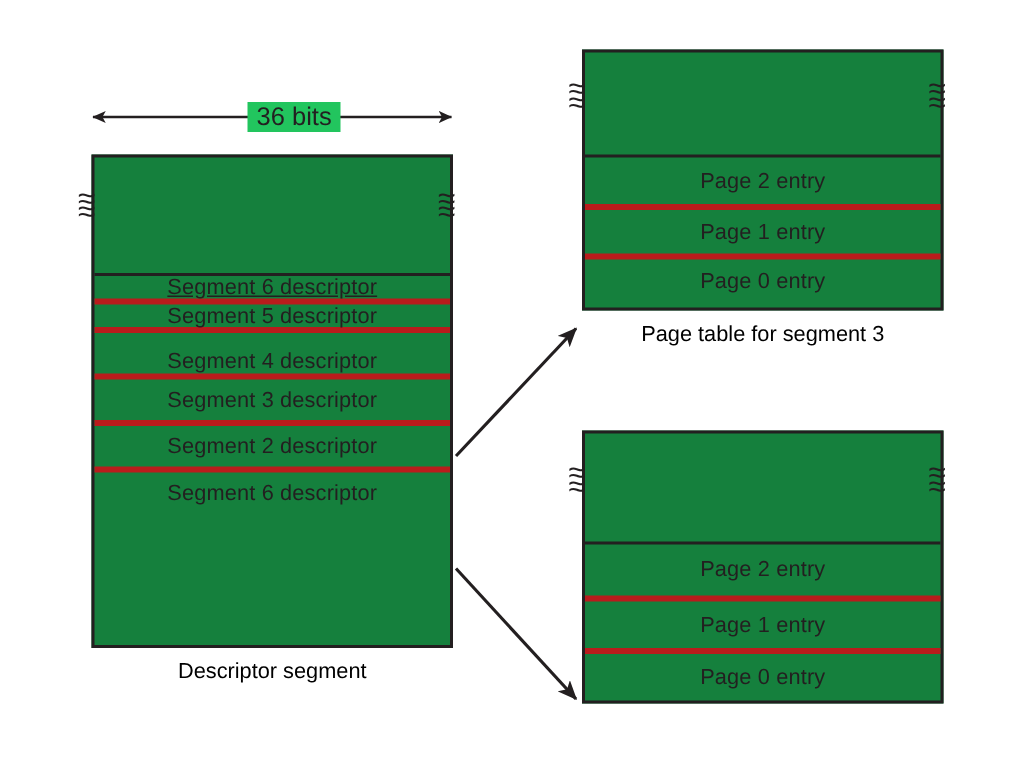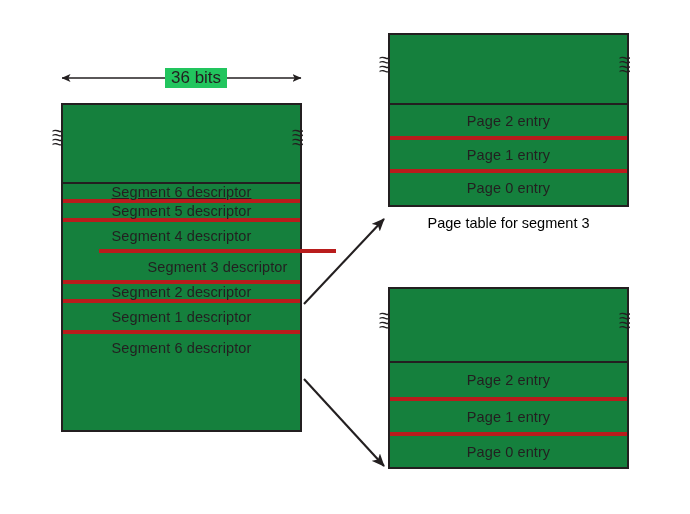--- a/index.html
+++ b/index.html
@@ -115,46 +115,44 @@
   <div class="dim-label" style="left:165px; top:68px;">36 bits</div>
 
   <div class="mem-table" id="descriptor-segment" style="left:61px; top:103px; width:241px; height:329px;">
     <div class="mem-row blank" style="height:77px;"></div>
     <div class="mem-row gap" style="height:17px;text-decoration:underline;">
       <span>Segment 6 descriptor</span>
     </div>
     <div class="mem-row" style="height:19px;">
       <span>Segment 5 descriptor</span>
     </div>
-    <div class="mem-row" style="height:31px;">
+    <div class="mem-row" style="height:31px;align-items:flex-end;">
       <span>Segment 4 descriptor</span>
     </div>
-    <div class="mem-row" style="height:31px;margin-left:36px;">
+    <div class="mem-row" style="height:31px;">
       <span>Segment 3 descriptor</span>
     </div>
-    <div class="mem-row" style="height:19px;">
+    <div class="mem-row" style="height:31px;">
       <span>Segment 2 descriptor</span>
-    </div>
-    <div class="mem-row" style="height:31px;">
-      <span>Segment 1 descriptor</span>
     </div>
     <div class="mem-row" style="height:31px;">
       <span>Segment 6 descriptor</span>
     </div>
   </div>
 
   <div class="break-mark" style="left:52px; top:128px;">
     <span>≈</span>
     <span>≈</span>
   </div>
   <div class="break-mark" style="left:292px; top:128px;">
     <span>≈</span>
     <span>≈</span>
   </div>
 
+  <div class="caption" style="left:61px; top:440px; width:241px;">Descriptor segment</div>
 
   <div class="mem-table" id="page-table-seg3" style="left:388px; top:33px; width:241px; height:174px;">
     <div class="mem-row blank" style="height:68px;"></div>
     <div class="mem-row gap" style="height:33px;">
       <span>Page 2 entry</span>
     </div>
     <div class="mem-row" style="height:33px;">
       <span>Page 1 entry</span>
     </div>
     <div class="mem-row" style="height:33px;">

